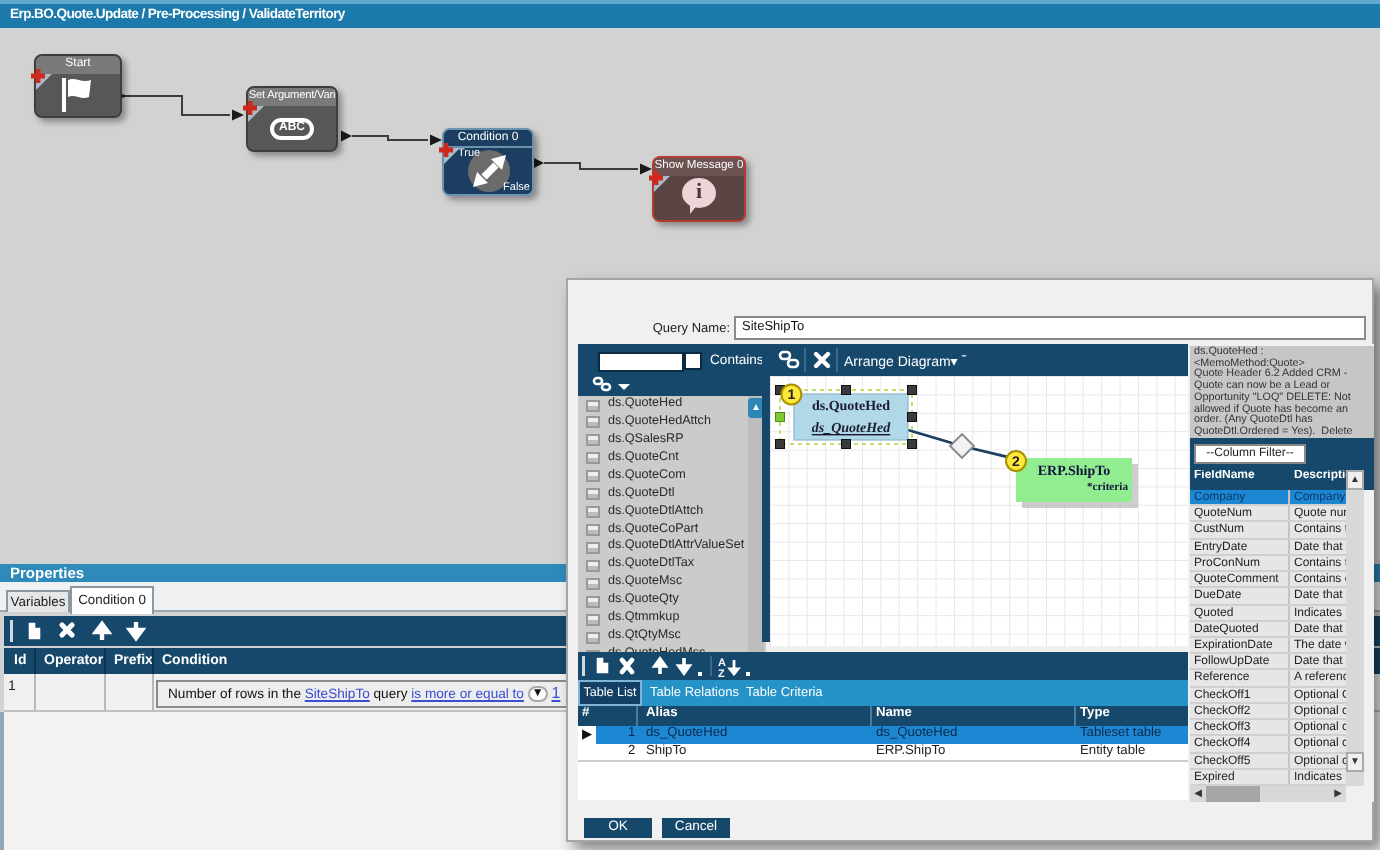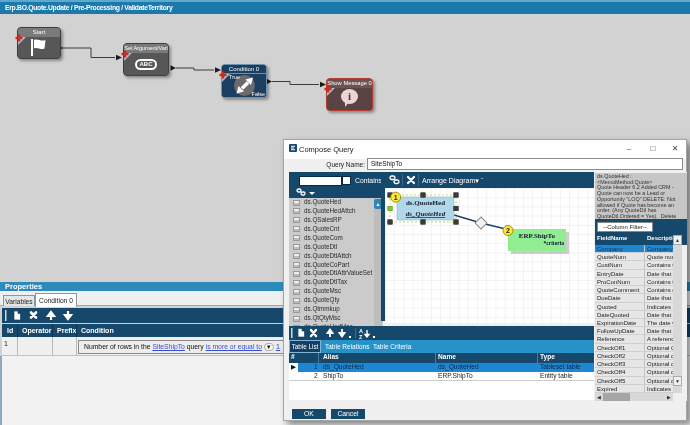--- a/index.html
+++ b/index.html
@@ -142,30 +142,20 @@
 <div id="props-row" class="abs">
   <span style="position:absolute;left:2px;top:3px;font-size:7px;color:#222;">1</span>
   <span class="cellline" style="left:15px;"></span>
   <span class="cellline" style="left:50px;"></span>
   <span class="cellline" style="left:74px;"></span>
   <div id="cond-box">Number of rows in the <span class="lnk">SiteShipTo</span> query <span class="lnk">is more or equal to</span> <span id="drop-oval">▼</span> <span class="lnk" style="font-size:8px;">1</span></div>
 </div>
 <div id="props-below" class="abs"></div>
 
 <div id="dlg" class="abs">
-  <div id="dlg-title">
-    <svg id="epicon" style="position:absolute;left:5px;top:4px;" width="8" height="8" viewBox="0 0 8 8">
-        <rect width="8" height="8" rx="1" fill="#16486c"></rect>
-        <path d="M2 2.2 H6 M2 4 H5.2 M2 5.8 H6" stroke="#fff" stroke-width="1.1"></path>
-      </svg>
-    <div class="ttl">Compose Query</div>
-    <div class="winbtn" style="right:52px;">–</div>
-    <div class="winbtn" style="right:28px;">□</div>
-    <div class="winbtn" style="right:6px;">✕</div>
-  </div>
   <div id="qn-label" style="left:20px;top:21px;width:61px;text-align:right;position:absolute;font-size:6.5px;">Query Name:</div>
   <div id="qn-box">SiteShipTo</div>
 
   <div class="dlg-el" style="left:5px;top:32px;width:94px;height:26px;background:#16486c;">
     <div style="position:absolute;left:10px;top:4px;width:43px;height:10px;background:#fff;border:1px solid #0a2a44;"></div>
     <div style="position:absolute;left:53px;top:4px;width:9px;height:9px;background:#fff;border:1px solid #0a2a44;"></div>
     <div style="position:absolute;left:66px;top:5px;color:#fff;font-size:6.8px;">Contains</div>
     <svg style="position:absolute;left:7px;top:16px;" width="20" height="10" viewBox="0 0 20 10">
       <g stroke="#fff" stroke-width="1.3" fill="none">
         <rect x="1" y="1" width="4" height="3" rx="1.5"></rect>

